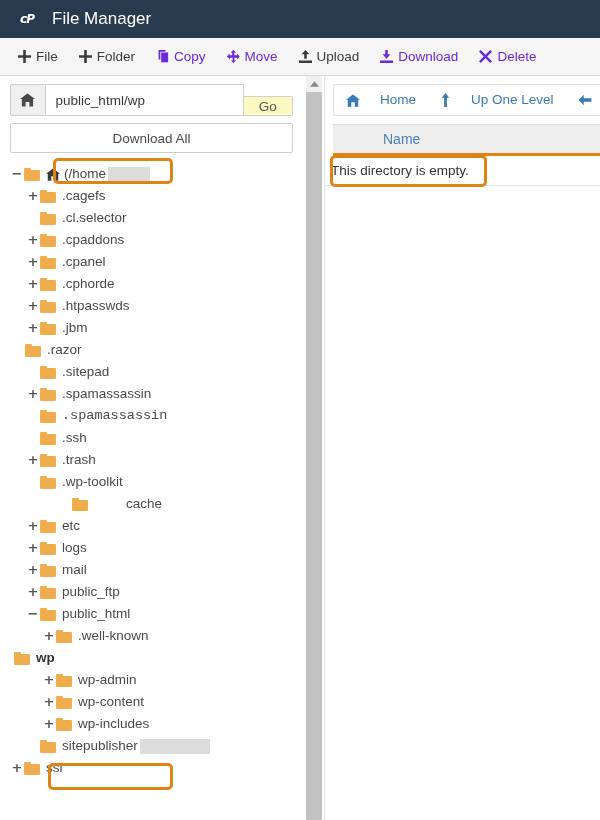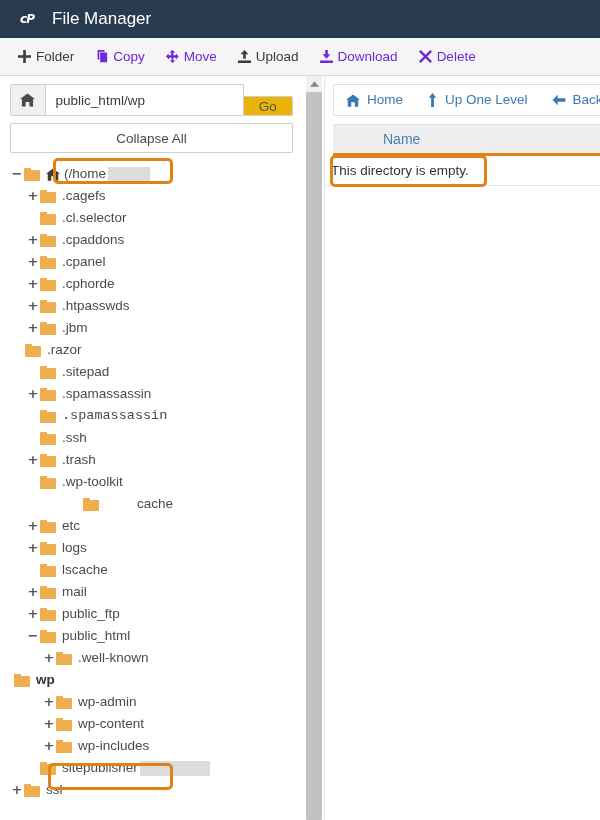--- a/index.html
+++ b/index.html
@@ -116,21 +116,21 @@
     font-size: 13.5px;
     color: #3b3b3b;
     padding: 0 10px;
     font-family: "Liberation Sans", sans-serif;
     outline: none;
   }
   .go-btn {
     width: 50px;
     border: 1px solid #cfcfcf;
     border-left: none;
-    background: #eab308;
+    background: #fef9c3;
     border-radius: 0 2px 2px 0;
     font-size: 13.5px;
     color: #555;
     display: flex; align-items: center; justify-content: center; margin-top: 12px;
   }
   .collapse-btn {
     margin: 7px 10px 0 10px;
     height: 30px;
     border: 1px solid #cfcfcf;
     background: #ffffff;
@@ -224,21 +224,21 @@
     border:1px solid #dfdfdf;
     border-radius:2px;
     height:32px;
     margin: 0 0 0 8px;
     align-items:center;
     overflow:hidden;
     background:#fff;
     white-space:nowrap;
   }
   .nav2-btn {
-    display:inline-flex; align-items:center; gap:7px;
+    display:inline-flex; align-items:center; gap:20px;
     color:#3b7ab5;
     font-size:13.5px;
     padding: 0 12px;
     height:32px;
     line-height:32px;
     flex:none;
   }
   .grid-head {
     margin: 8px 0 0 8px;
     height: 32px;
@@ -274,20 +274,28 @@
   <span class="app-title">File Manager</span>
 </div>
 
 <div class="toolbar" id="toolbar">
     <div class="tb-btn">
       <span class="tb-ico">
         <svg width="13" height="13" viewBox="0 0 15 15" aria-hidden="true">
           <path fill="currentColor" d="M6 0h3v6h6v3H9v6H6V9H0V6h6z"></path>
         </svg>
       </span>
+      <span>File</span>
+    </div>
+    <div class="tb-btn">
+      <span class="tb-ico">
+        <svg width="13" height="13" viewBox="0 0 15 15" aria-hidden="true">
+          <path fill="currentColor" d="M6 0h3v6h6v3H9v6H6V9H0V6h6z"></path>
+        </svg>
+      </span>
       <span>Folder</span>
     </div>
     <div class="tb-btn disabled">
       <span class="tb-ico">
         <svg width="13" height="13" viewBox="0 0 15 15" aria-hidden="true">
           <path fill="currentColor" d="M3 0h8v2H5v9H3zM6 3h8v11H6z"></path>
         </svg>
       </span>
       <span>Copy</span>
     </div>
@@ -332,21 +340,21 @@
     <div class="pathbar">
       <div class="home-btn">
         <svg width="15" height="14" viewBox="0 0 16 14" aria-hidden="true">
           <path fill="currentColor" d="M8 0L0 6h2v8h4V9h4v5h4V6h2z"></path>
         </svg>
       </div>
       <input class="path-input" value="public_html/wp" style="">
       <div class="go-btn">Go</div>
     </div>
 
-    <div class="collapse-btn">Collapse All</div>
+    <div class="collapse-btn">Download All</div>
 
     <div class="tree" id="tree">
         <div class="tnode" style="padding-left: 10px;">
           <span class="twig">−</span>
           <span class="folder open"></span>
           <span class="homeglyph">
             <svg width="14" height="13" viewBox="0 0 16 14" aria-hidden="true">
               <path fill="#3b3b3b" d="M8 0L0 6h2v8h4V9h4v5h4V6h2z"></path>
             </svg>
           </span>
@@ -416,39 +424,34 @@
         <div class="tnode" style="padding-left: 26px;">
           <span class="twig">+</span>
           <span class="folder"></span>
           <span class="tlabel">.trash</span>
         </div>
         <div class="tnode" style="padding-left: 26px;">
           <span class="twig"></span>
           <span class="folder"></span>
           <span class="tlabel">.wp-toolkit</span>
         </div>
-        <div class="tnode" style="padding-left: 37px; gap: 32px;">
+        <div class="tnode" style="padding-left: 26px; gap: 32px;">
           <span class="twig"></span>
           <span class="folder"></span>
           <span class="tlabel">cache</span>
         </div>
         <div class="tnode" style="padding-left: 26px;">
           <span class="twig">+</span>
           <span class="folder"></span>
           <span class="tlabel">etc</span>
         </div>
         <div class="tnode" style="padding-left: 26px;">
           <span class="twig">+</span>
           <span class="folder"></span>
           <span class="tlabel">logs</span>
-        </div>
-        <div class="tnode" style="padding-left: 26px;">
-          <span class="twig"></span>
-          <span class="folder"></span>
-          <span class="tlabel">lscache</span>
         </div>
         <div class="tnode" style="padding-left: 26px;">
           <span class="twig">+</span>
           <span class="folder"></span>
           <span class="tlabel">mail</span>
         </div>
         <div class="tnode" style="padding-left: 26px;">
           <span class="twig">+</span>
           <span class="folder"></span>
           <span class="tlabel">public_ftp</span>

